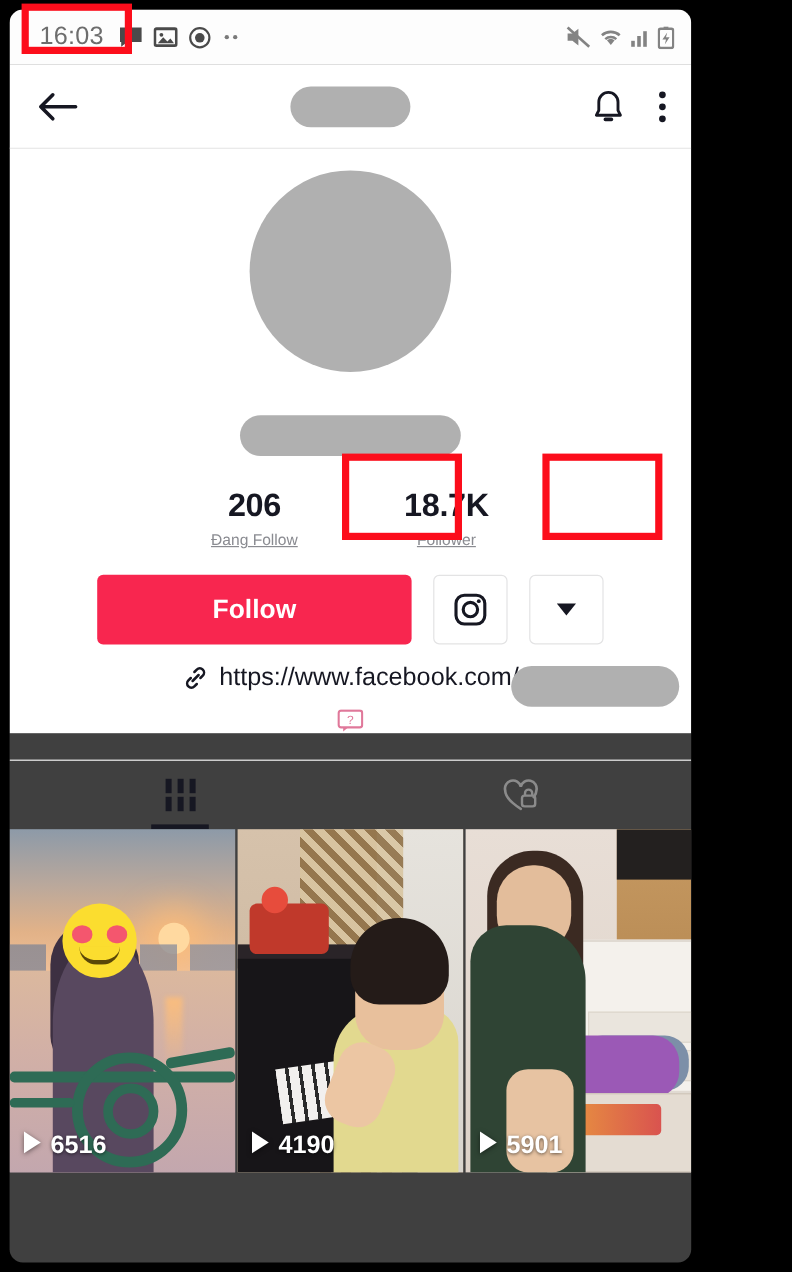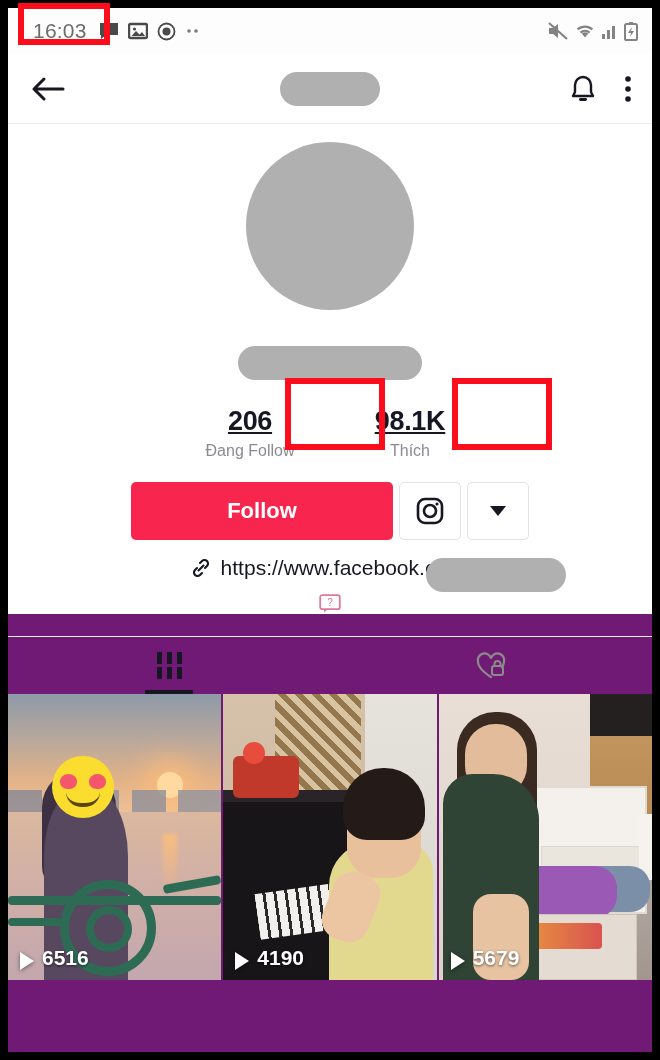--- a/index.html
+++ b/index.html
@@ -9,24 +9,25 @@
     height: 1060px;
     background: #000;
     font-family: "Liberation Sans", sans-serif;
     overflow: hidden;
   }
 
   .screen {
     position: absolute;
     left: 8px;
     top: 8px;
-    width: 644px;
+    width: 568px;
     height: 1044px;
-    background: #701a75;
+    background: #404040;
     overflow: hidden;
+    border-radius: 11px;
   }
 
   
   .statusbar {
     position: relative;
     height: 46px;
     background: #fdfdfd;
     display: flex;
     align-items: center;
     padding: 0 14px 0 22px;
@@ -105,34 +106,34 @@
     margin-top: 26px;
     gap: 0;
   }
   .stat { width: 160px; text-align: center; }
   .stat-value {
     font-size: 27px;
     font-weight: bold;
     color: #161722;
     letter-spacing: -0.3px;
     line-height: 1.15;
-    text-decoration: underline;
   }
   .stat-label {
-    font-size: 16px;
+    font-size: 13px;
     color: #8a8b91;
     margin-top: 5px;
+    text-decoration: underline;
   }
 
   
   .actions {
     display: flex;
     justify-content: center;
     align-items: center;
-    gap: 6px;
+    gap: 18px;
     margin-top: 22px;
   }
   .follow-btn {
     width: 262px;
     height: 58px;
     background: #f8264f;
     border: none;
     border-radius: 5px;
     color: #fff;
     font-size: 22px;
@@ -222,21 +223,21 @@
   .vthumb {
     flex: 1;
     position: relative;
     overflow: hidden;
   }
   .vcount {
     position: absolute;
     left: 12px;
     bottom: 10px;
     display: flex;
-    align-items: flex-end;
+    align-items: flex-start;
     gap: 8px;
     color: #fff;
     font-size: 21px;
     font-weight: bold;
     text-shadow: 0 1px 3px rgba(0,0,0,.6);
     z-index: 5;
   }
   .play-tri {
     width: 0; height: 0;
     border-top: 9px solid transparent;
@@ -364,22 +365,22 @@
   <div class="profile">
     <div class="avatar"></div>
     <div class="name-redact"></div>
 
     <div class="stats">
       <div class="stat">
         <div class="stat-value">206</div>
         <div class="stat-label">Đang Follow</div>
       </div>
       <div class="stat">
-        <div class="stat-value">98.1K</div>
-        <div class="stat-label">Thích</div>
+        <div class="stat-value">18.7K</div>
+        <div class="stat-label">Follower</div>
       </div>
     </div>
 
     <div class="actions">
       <button class="follow-btn">Follow</button>
       <div class="sq-btn">
         <svg width="30" height="30" viewBox="0 0 30 30">
           <rect x="3" y="3" width="24" height="24" rx="7" fill="none" stroke="#161722" stroke-width="2.6"></rect>
           <circle cx="15" cy="15" r="6" fill="none" stroke="#161722" stroke-width="2.6"></circle>
           <circle cx="22" cy="8" r="1.6" fill="#161722"></circle>
@@ -491,21 +492,21 @@
       <span class="pillowP"></span>
       <span class="box">
           <i class="boxart"></i>
         </span>
       <span class="hair3"></span>
       <span class="head3"></span>
       <span class="woman3"></span>
       <span class="leg3"></span>
       <span class="vcount">
         <i class="play-tri"></i>
-        <span>5679</span>
+        <span>5901</span>
       </span>
     </div>
 
   </div>
 </div>
 
 <div class="annot" id="annot-time"></div>
 <div class="annot" id="annot-follower"></div>
 <div class="annot" id="annot-likes"></div>
 

